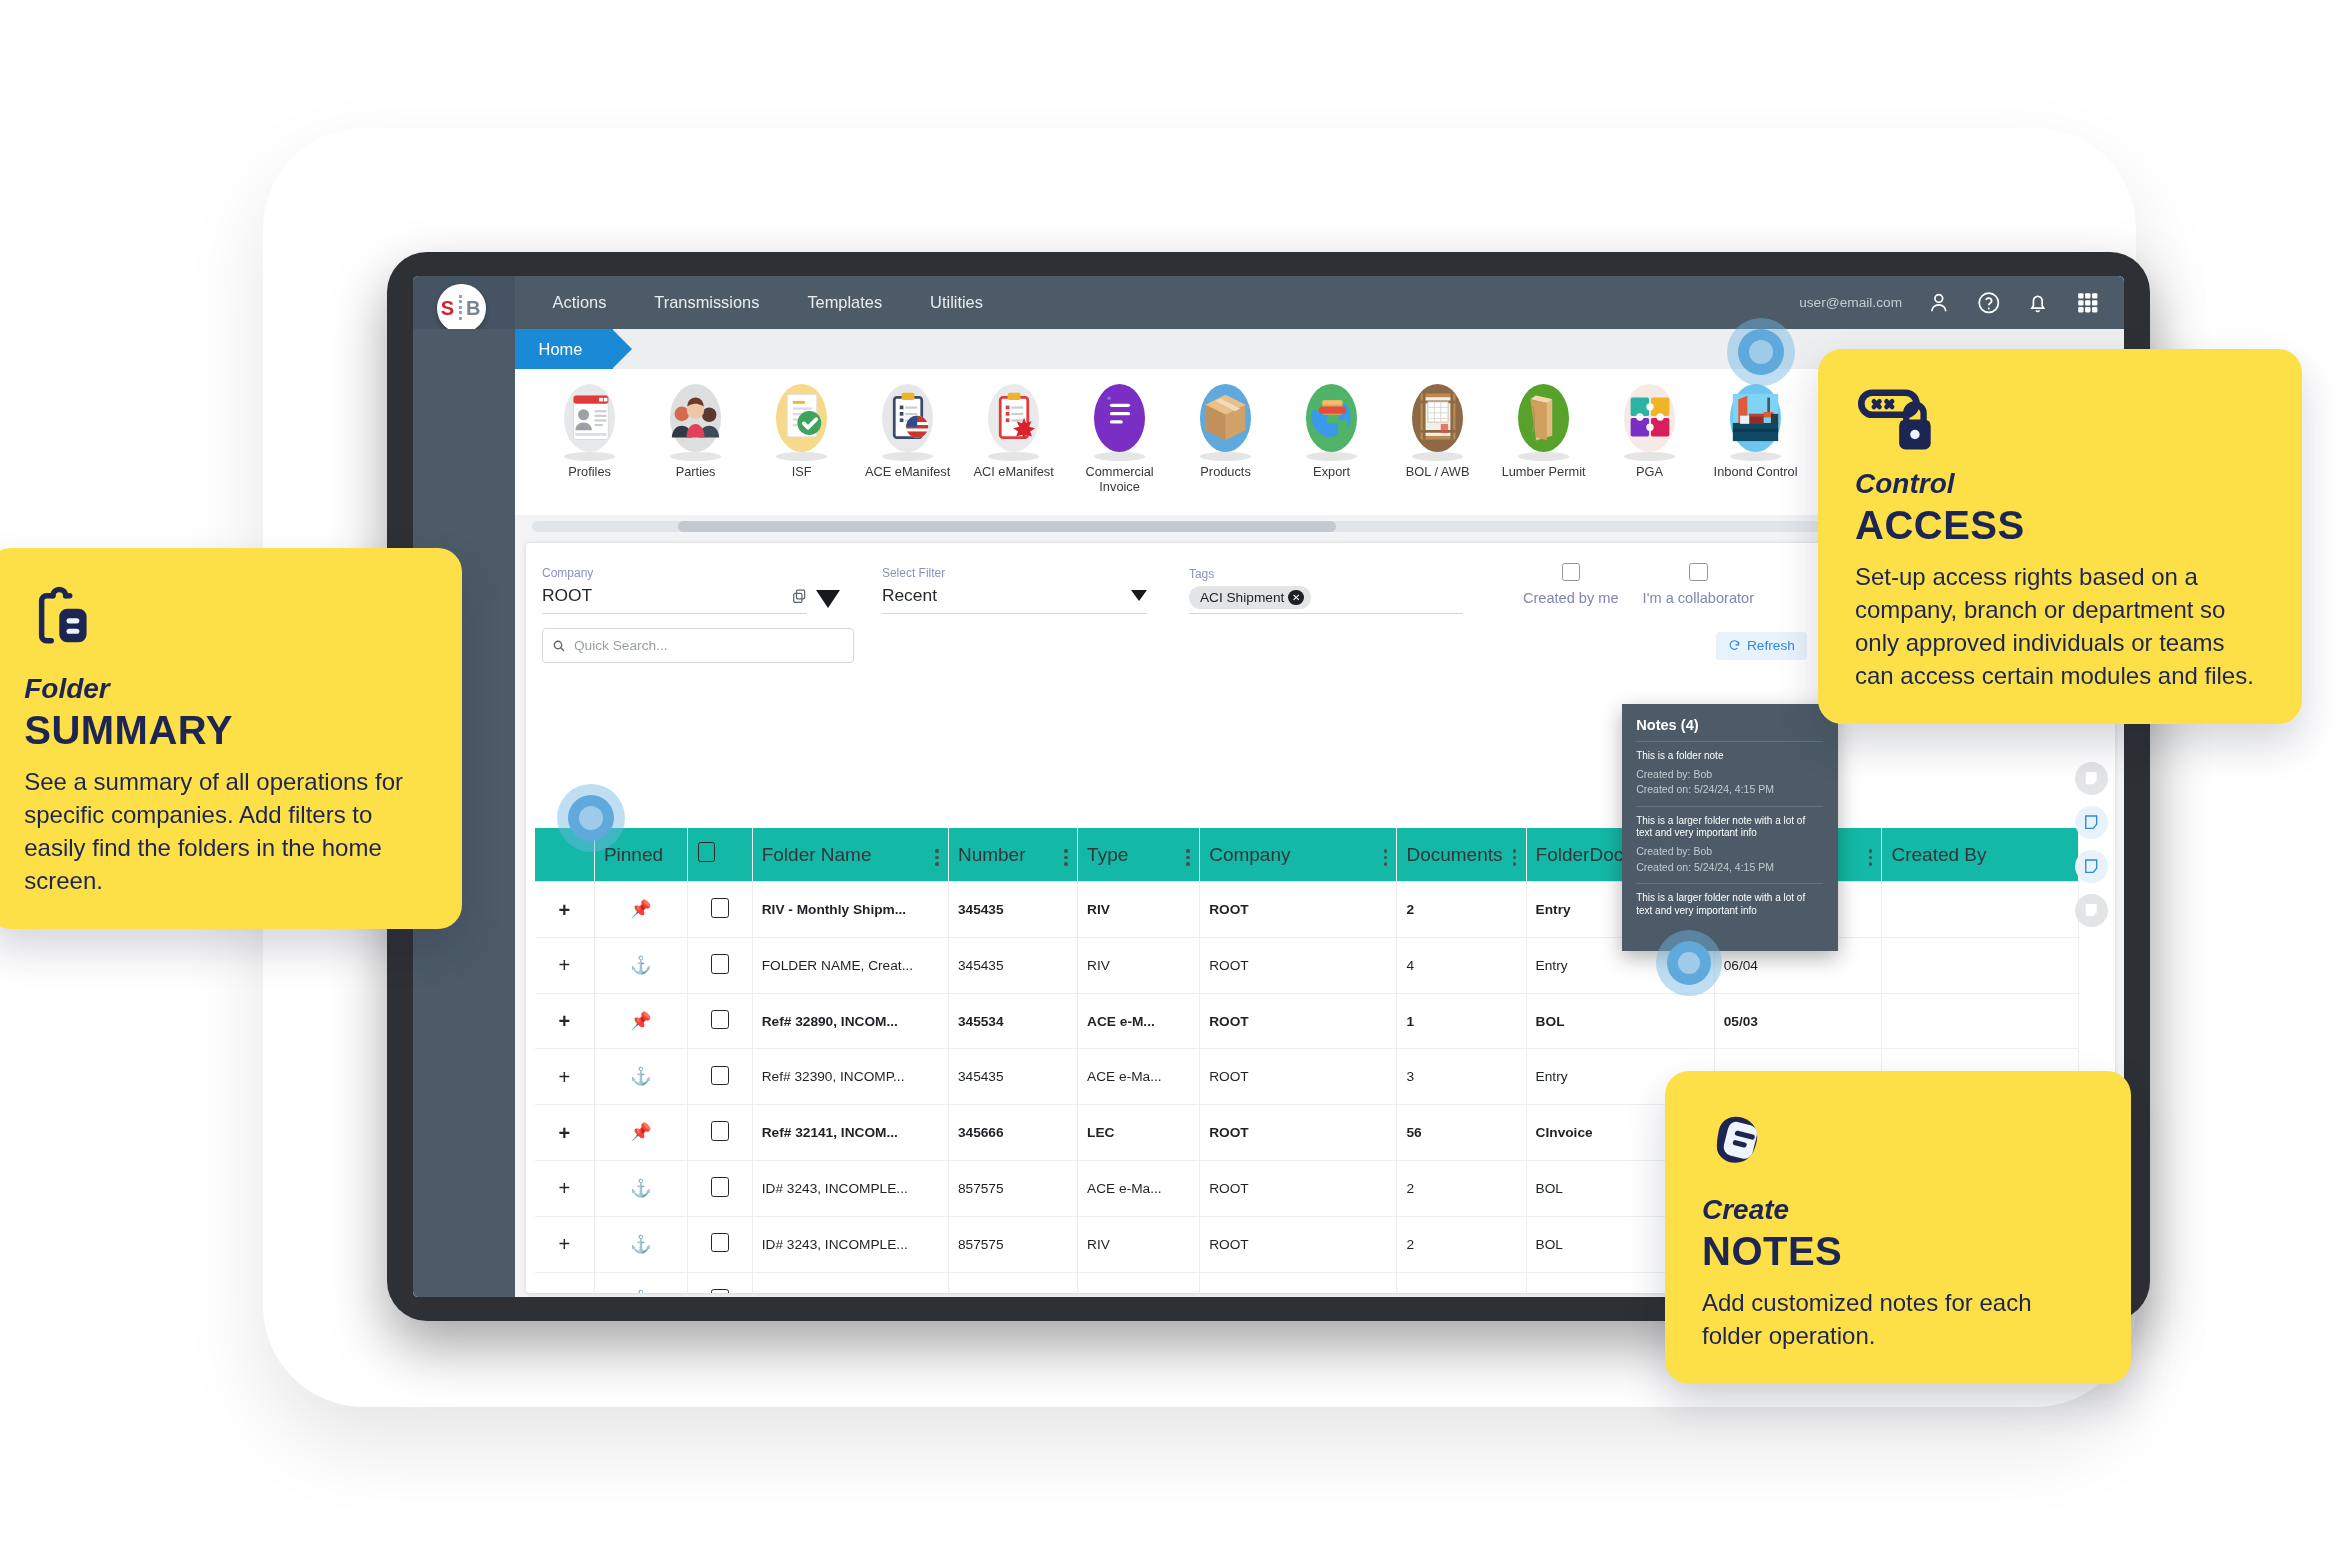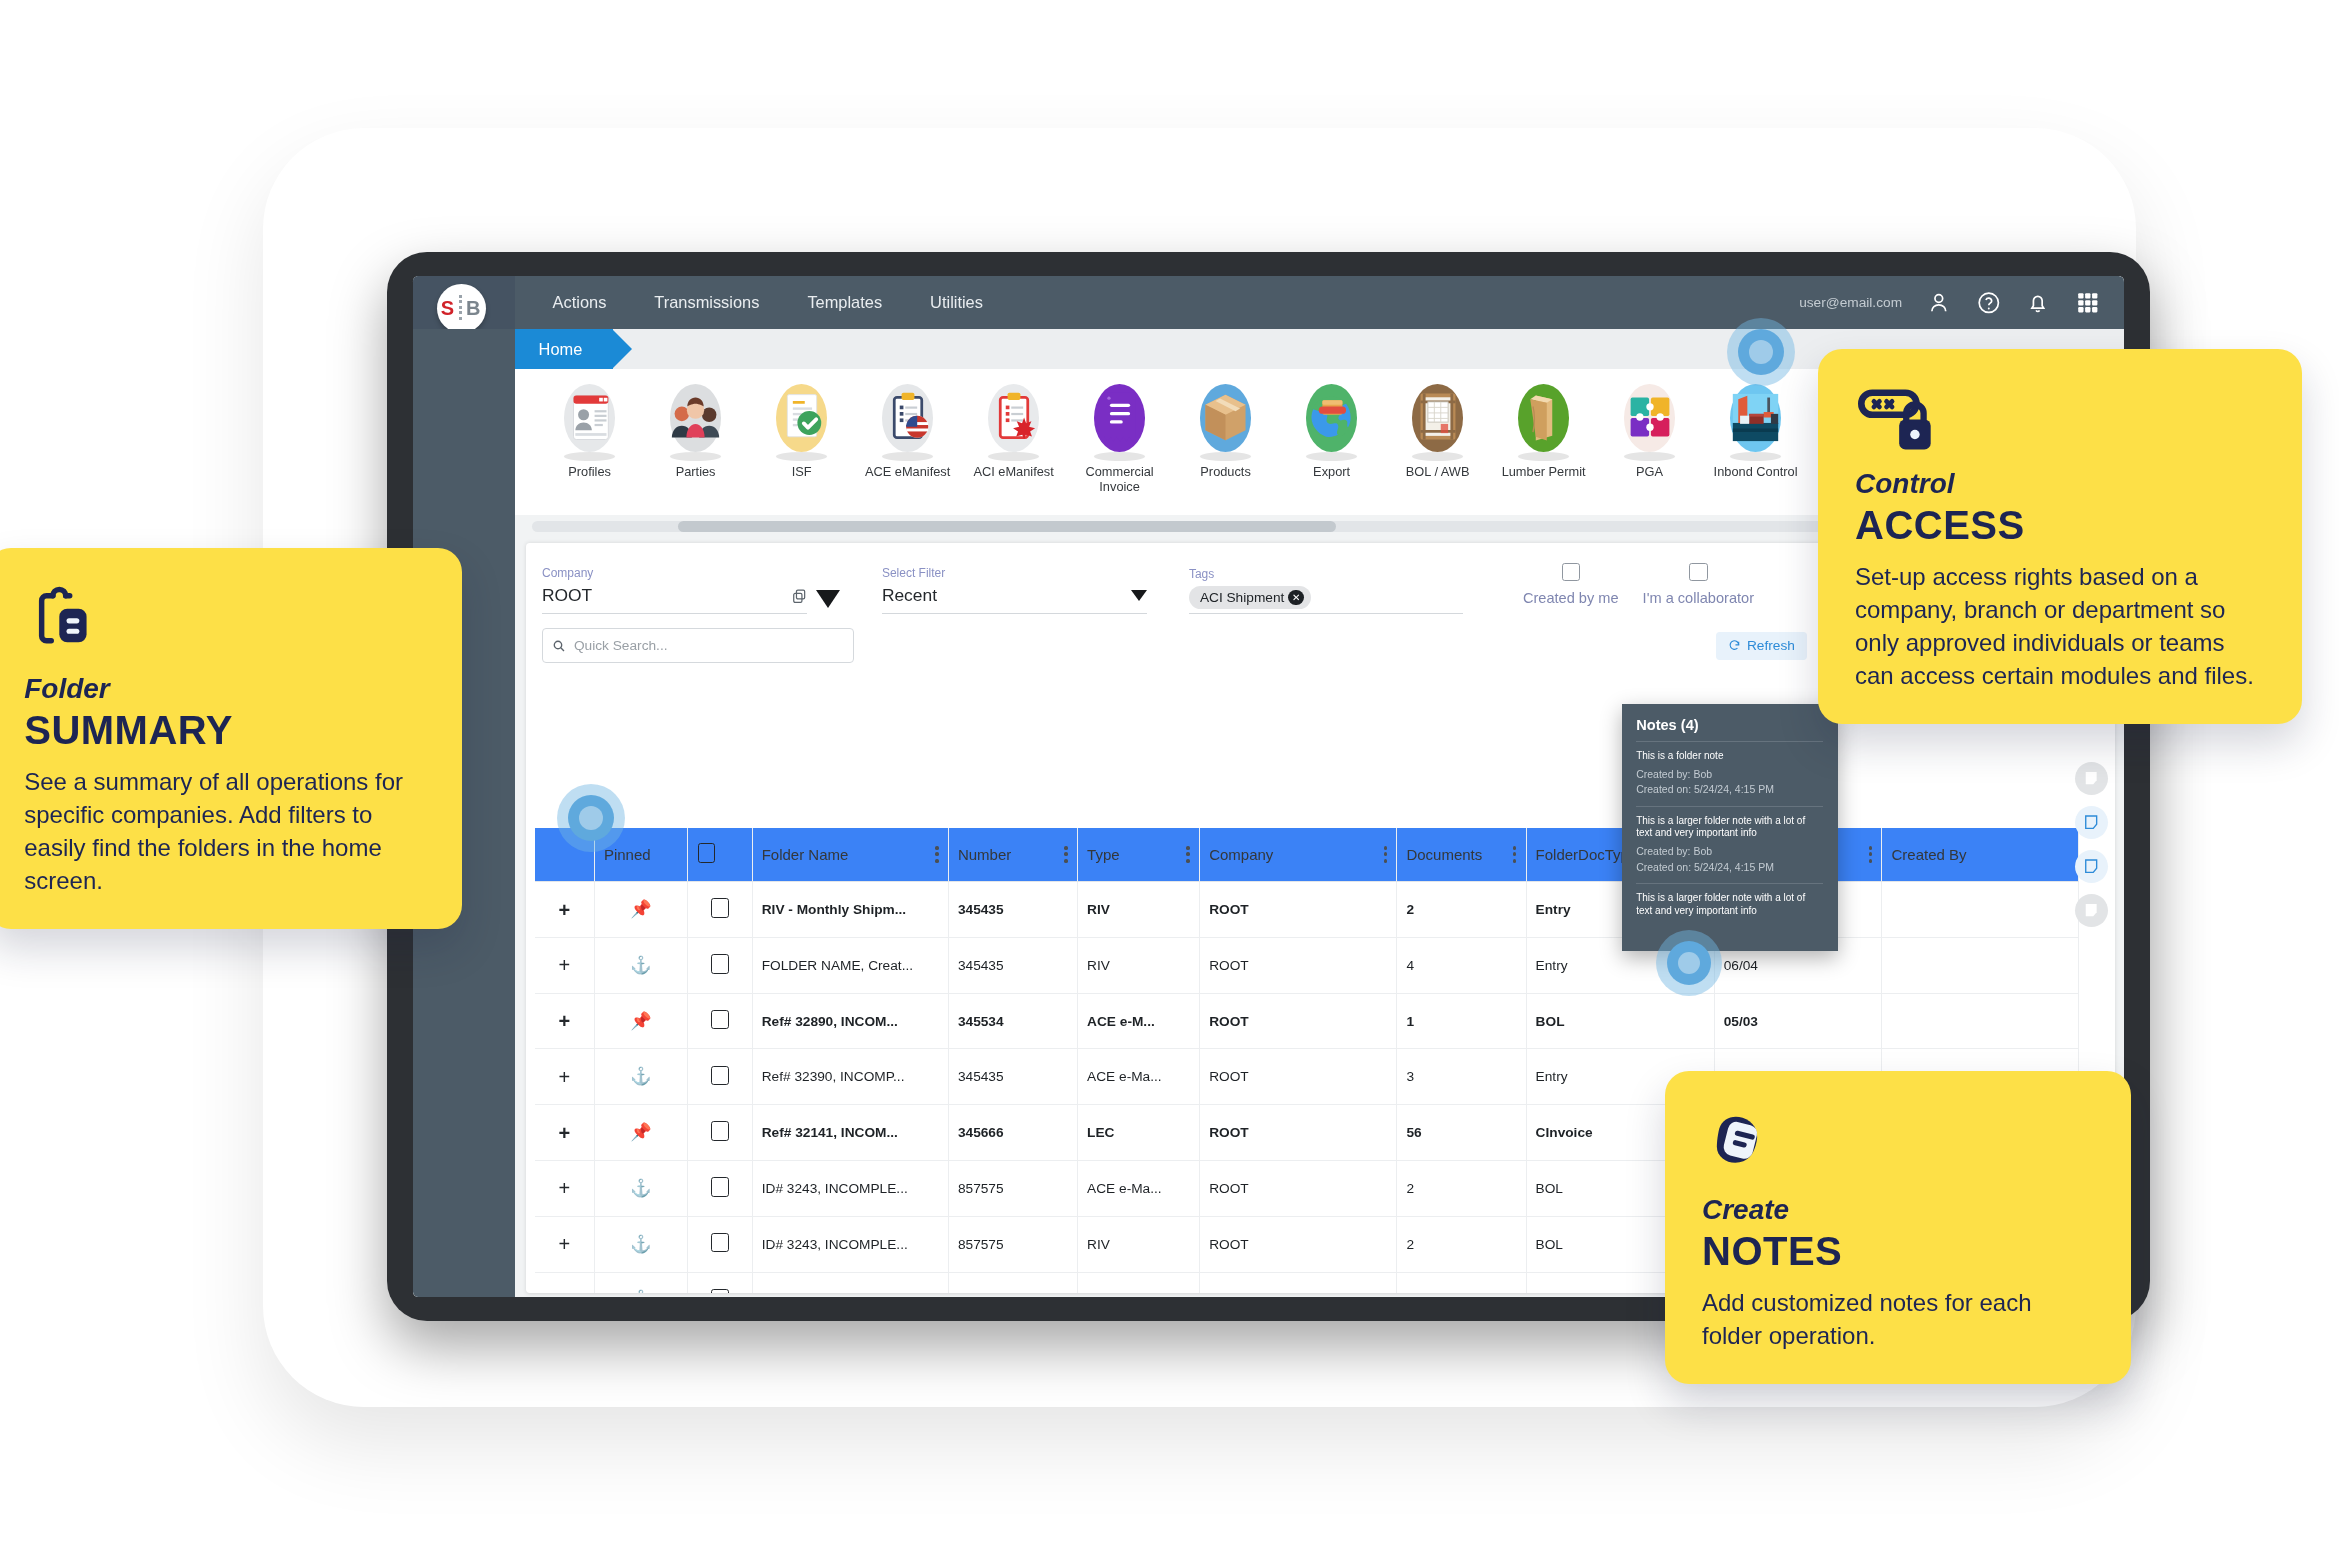--- a/index.html
+++ b/index.html
@@ -141,31 +141,31 @@
   .actbtns{margin-left:auto;display:flex;align-items:center;gap:11px;padding-right:9.1px;}
   .abtn{
     background:#e8f2fb;color:#2d8bd8;font-size:13.7px;border-radius:3.7px;
     padding:6.4px 12px;display:flex;align-items:center;gap:6.4px;white-space:nowrap;
   }
   .abtn.primary{background:#2d8bd8;color:#fff;}
   
   .tablewrap{position:absolute;left:9.1px;right:0;top:285px;bottom:0;overflow:hidden;}
   table.grid{border-collapse:collapse;table-layout:fixed;width:1544px;}
   table.grid th{
-    font-size:15px;font-weight:normal;color:#33373b;text-align:left;
+    font-size:19px;font-weight:normal;color:#33373b;text-align:left;
     padding:9.1px 9.1px;border-bottom:0.9px solid #e3e6e9;border-right:0.9px solid #eceef0;
-    background:#3b82f6;height:35px;vertical-align:middle;
+    background:#14b8a6;height:35px;vertical-align:middle;
   }
   table.grid td{
     font-size:13.7px;color:#1e2226;padding:13.7px 9.1px;
     border-bottom:0.9px solid #eceef0;border-right:0.9px solid #eceef0;height:27.4px;
     vertical-align:middle;white-space:nowrap;overflow:hidden;
   }
   tr.bold td{font-weight:bold;}
-  .thc{display:flex;align-items:flex-start;justify-content:space-between;gap:5.5px;}
+  .thc{display:flex;align-items:flex-end;justify-content:space-between;gap:5.5px;}
   .kebab{display:inline-block;width:3.7px;height:16.4px;}
   .kebab i{display:block;width:3.7px;height:3.7px;background:#4a4f54;border-radius:50%;margin-bottom:2.7px;}
   .cellbox{width:15.5px;height:17.4px;border:1.8px solid #24282c;border-radius:2.7px;display:inline-block;}
   .plus{font-size:20px;color:#24282c;line-height:1;}
   .pin{font-size:17.4px;color:#15181b;}
   .pin.off{color:#3a4046;opacity:.75;}
   
   .c-plus{width:40px;text-align:center;}
   .c-pin{width:73px;text-align:center;}
   .c-chk{width:44px;text-align:center;}

